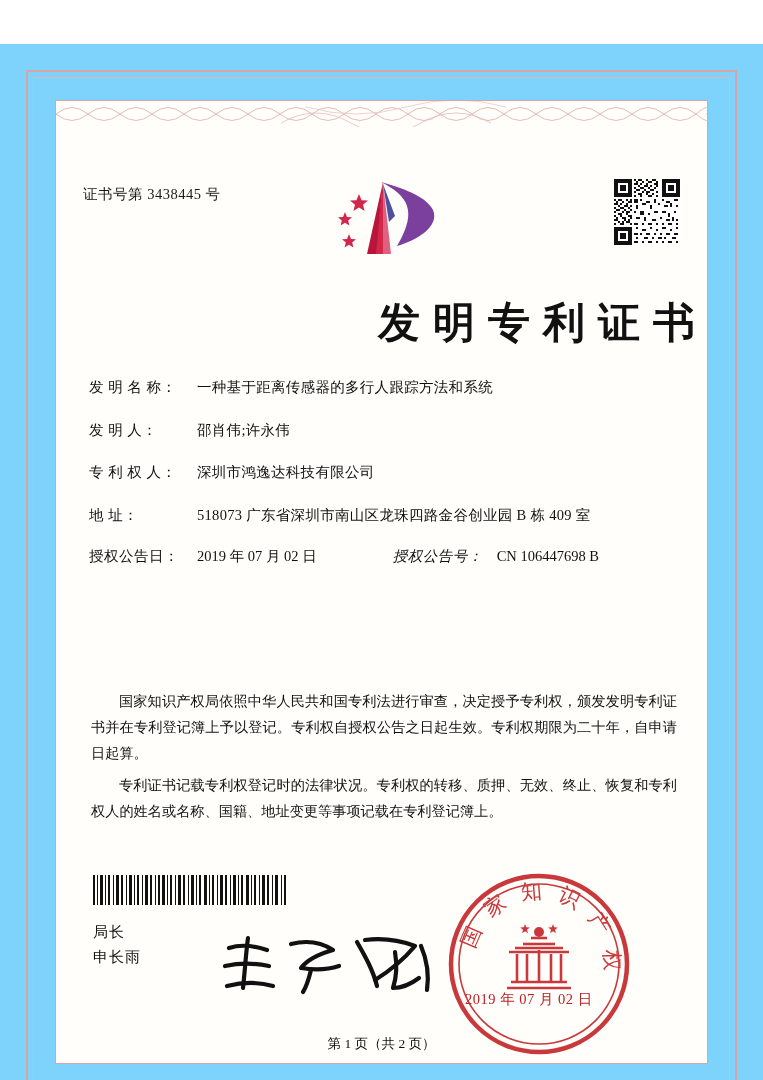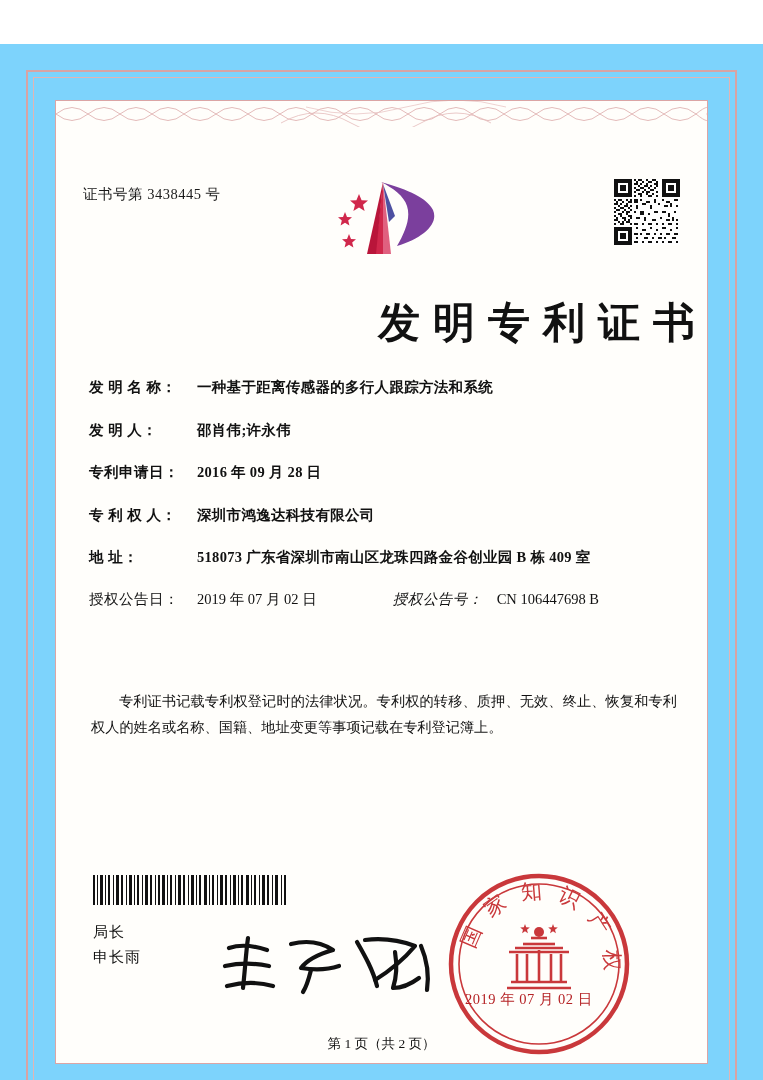--- a/index.html
+++ b/index.html
@@ -118,21 +118,20 @@
     left: 34px;
     top: 277px;
     width: 600px;
     font-size: 14.5px;
     color: #111;
   }
   .field {
     position: relative;
     margin-bottom: 21.5px;
     line-height: 1.45;
-    font-weight: bold;
   }
   .flabel {
     display: inline-block;
     width: 108px;
     letter-spacing: .5px;
     vertical-align: top;
   }
   .fval {
     display: inline-block;
     width: 470px;
@@ -427,39 +426,37 @@
     <div class="title">发明专利证书</div>
 
     <div class="fields">
       <div class="field">
         <span class="flabel">发 明 名 称：</span><span class="fval">一种基于距离传感器的多行人跟踪方法和系统</span>
       </div>
       <div class="field">
         <span class="flabel">发 明 人：</span><span class="fval">邵肖伟;许永伟</span>
       </div>
       <div class="field">
-        <span class="flabel">专利申请日：</span><span class="fval">2016 年 09 月 28 日</span>
-      </div>
-      <div class="field">
         <span class="flabel">专 利 权 人：</span><span class="fval">深圳市鸿逸达科技有限公司</span>
       </div>
       <div class="field">
         <span class="flabel">地 址：</span><span class="fval">518073 广东省深圳市南山区龙珠四路金谷创业园 B 栋 409 室</span>
       </div>
       <div class="field-row2">
         <span class="seg-a">
           <span class="seg-label">授权公告日：</span><span>2019 年 07 月 02 日</span>
         </span>
         <span class="seg-b">
           <span class="seg-label short">授权公告号：</span><span>CN 106447698 B</span>
         </span>
       </div>
     </div>
 
     <div class="paras">
+      <p>国家知识产权局依照中华人民共和国专利法进行审查，决定授予专利权，颁发发明专利证书并在专利登记簿上予以登记。专利权自授权公告之日起生效。专利权期限为二十年，自申请日起算。</p>
       <p>专利证书记载专利权登记时的法律状况。专利权的转移、质押、无效、终止、恢复和专利权人的姓名或名称、国籍、地址变更等事项记载在专利登记簿上。</p>
     </div>
 
     <div class="barcode">
       <svg width="196" height="30" viewBox="0 0 196 30" xmlns="http://www.w3.org/2000/svg" shape-rendering="crispEdges">
         <g fill="#111">
           <rect x="0" y="0" width="2" height="30"></rect>
             <rect x="4" y="0" width="1" height="30"></rect>
           <rect x="7" y="0" width="3" height="30"></rect>
             <rect x="12" y="0" width="1" height="30"></rect>

